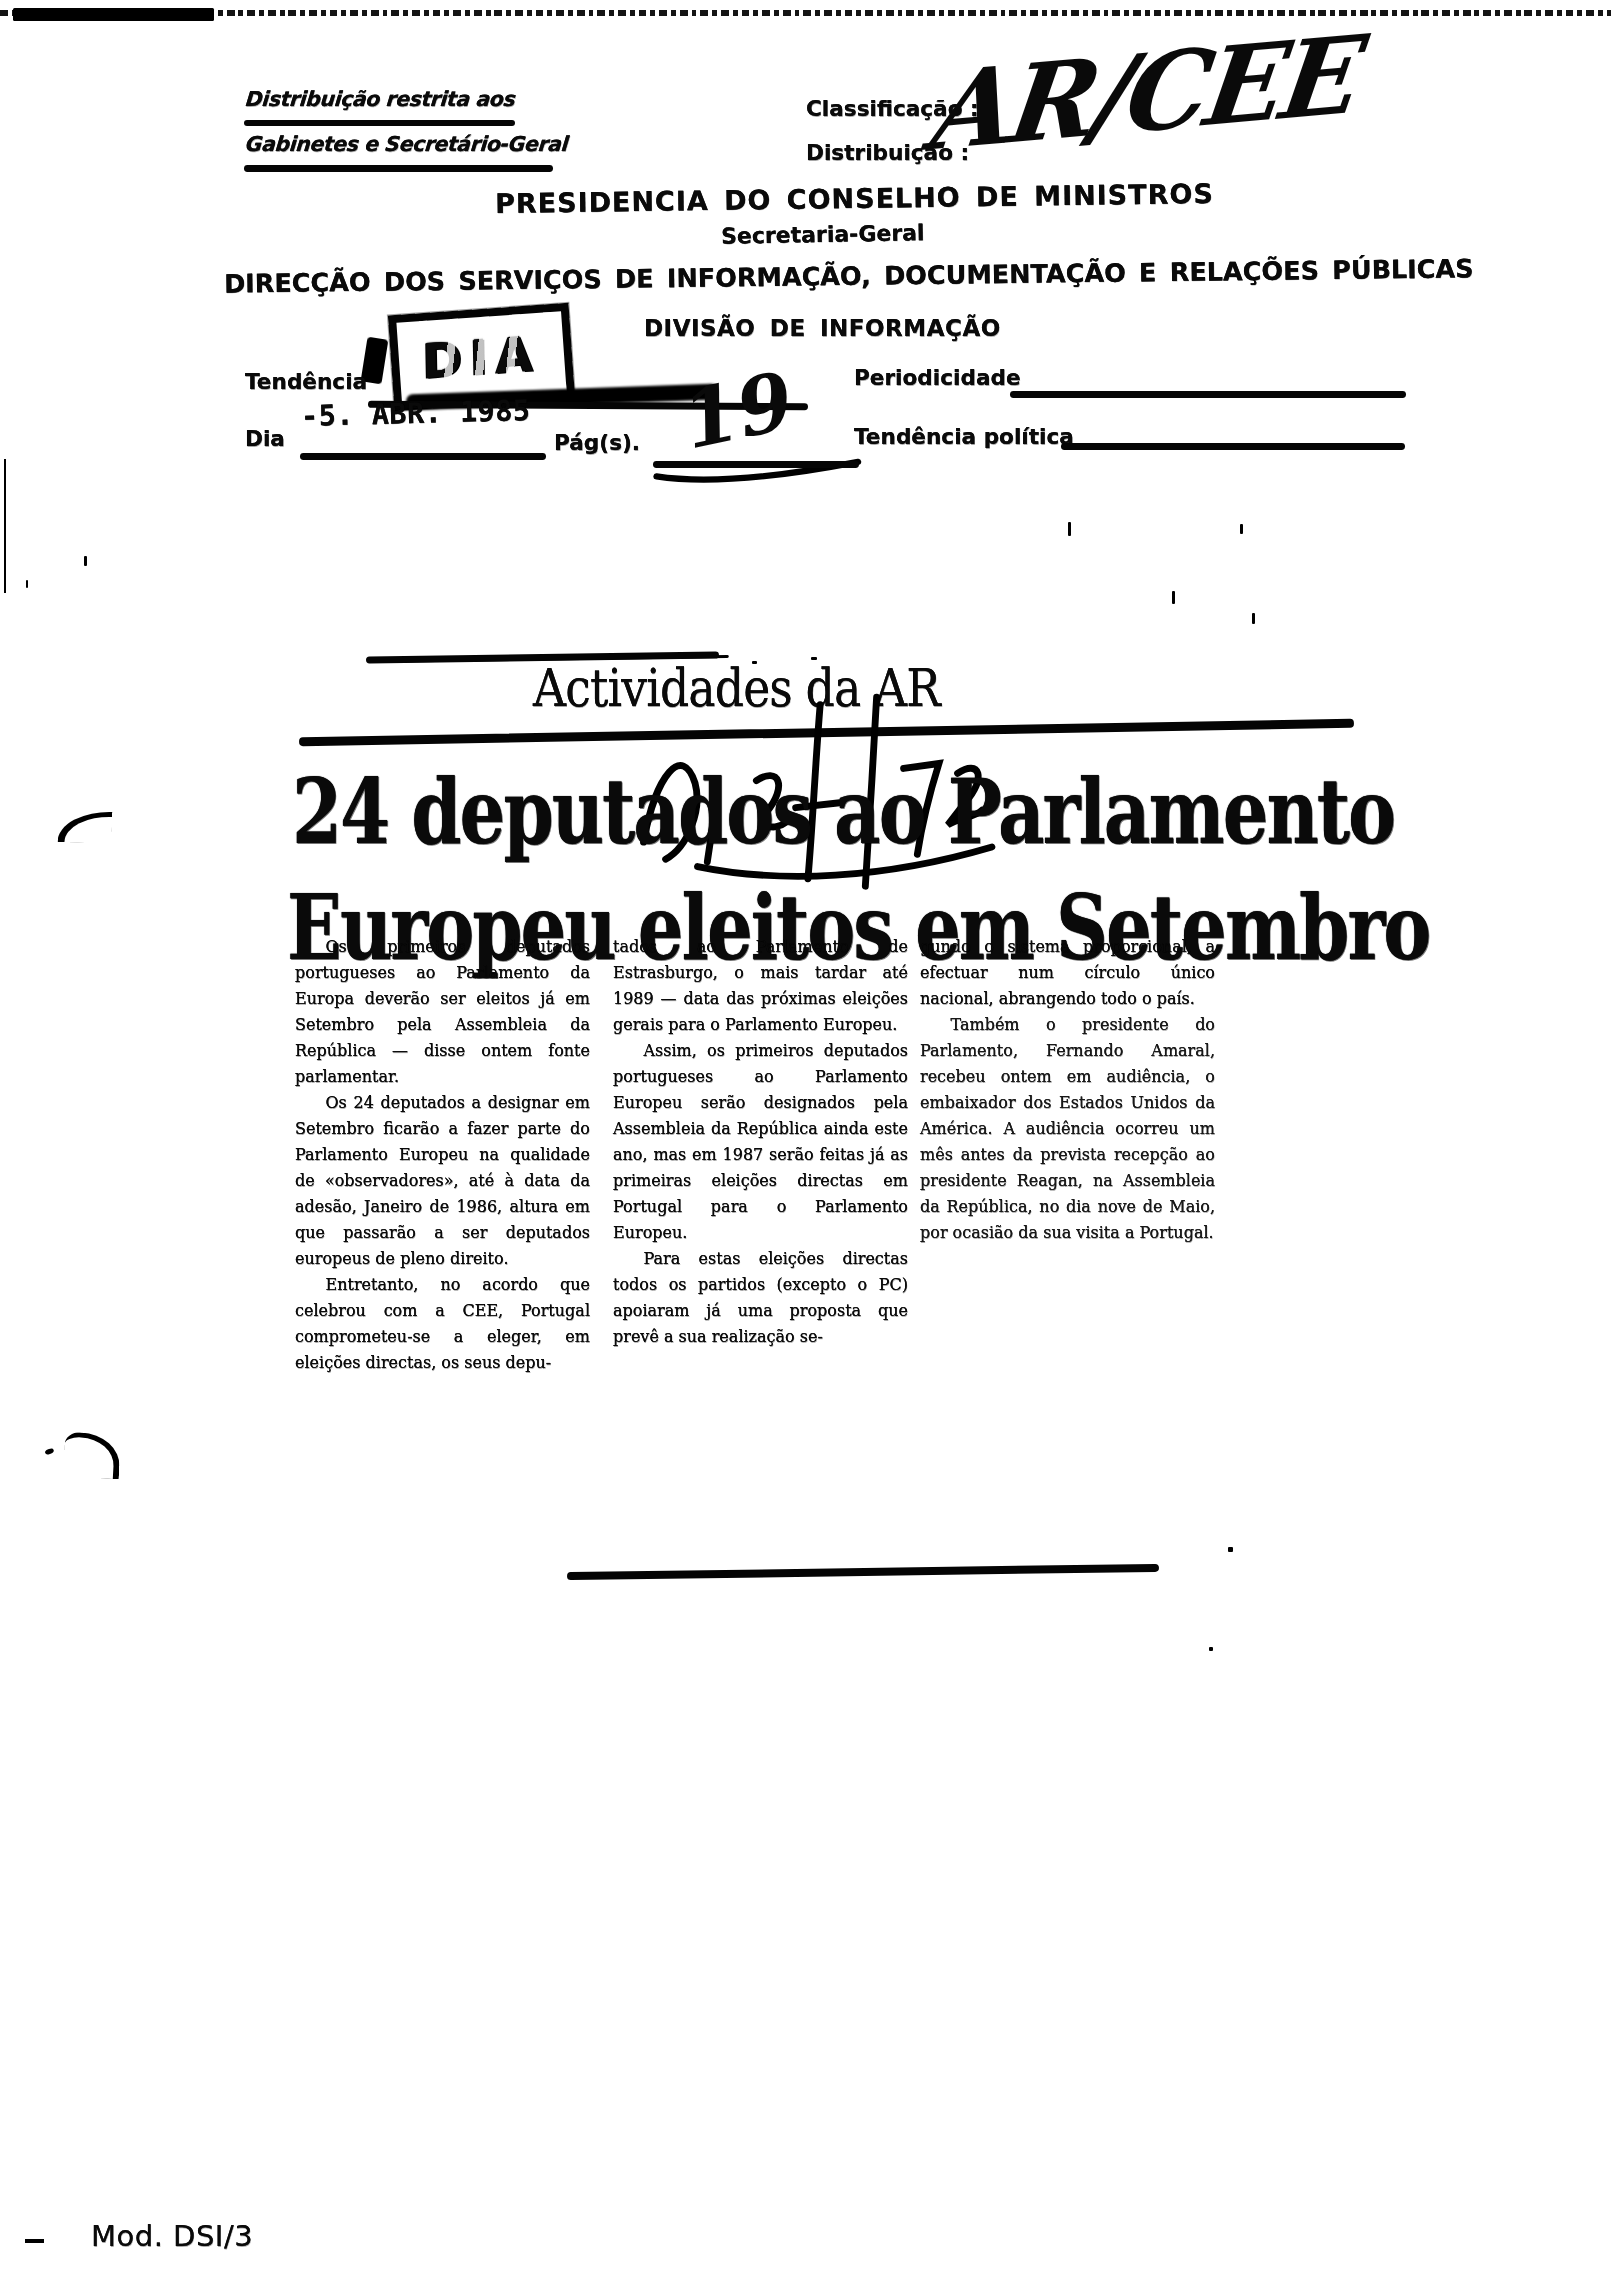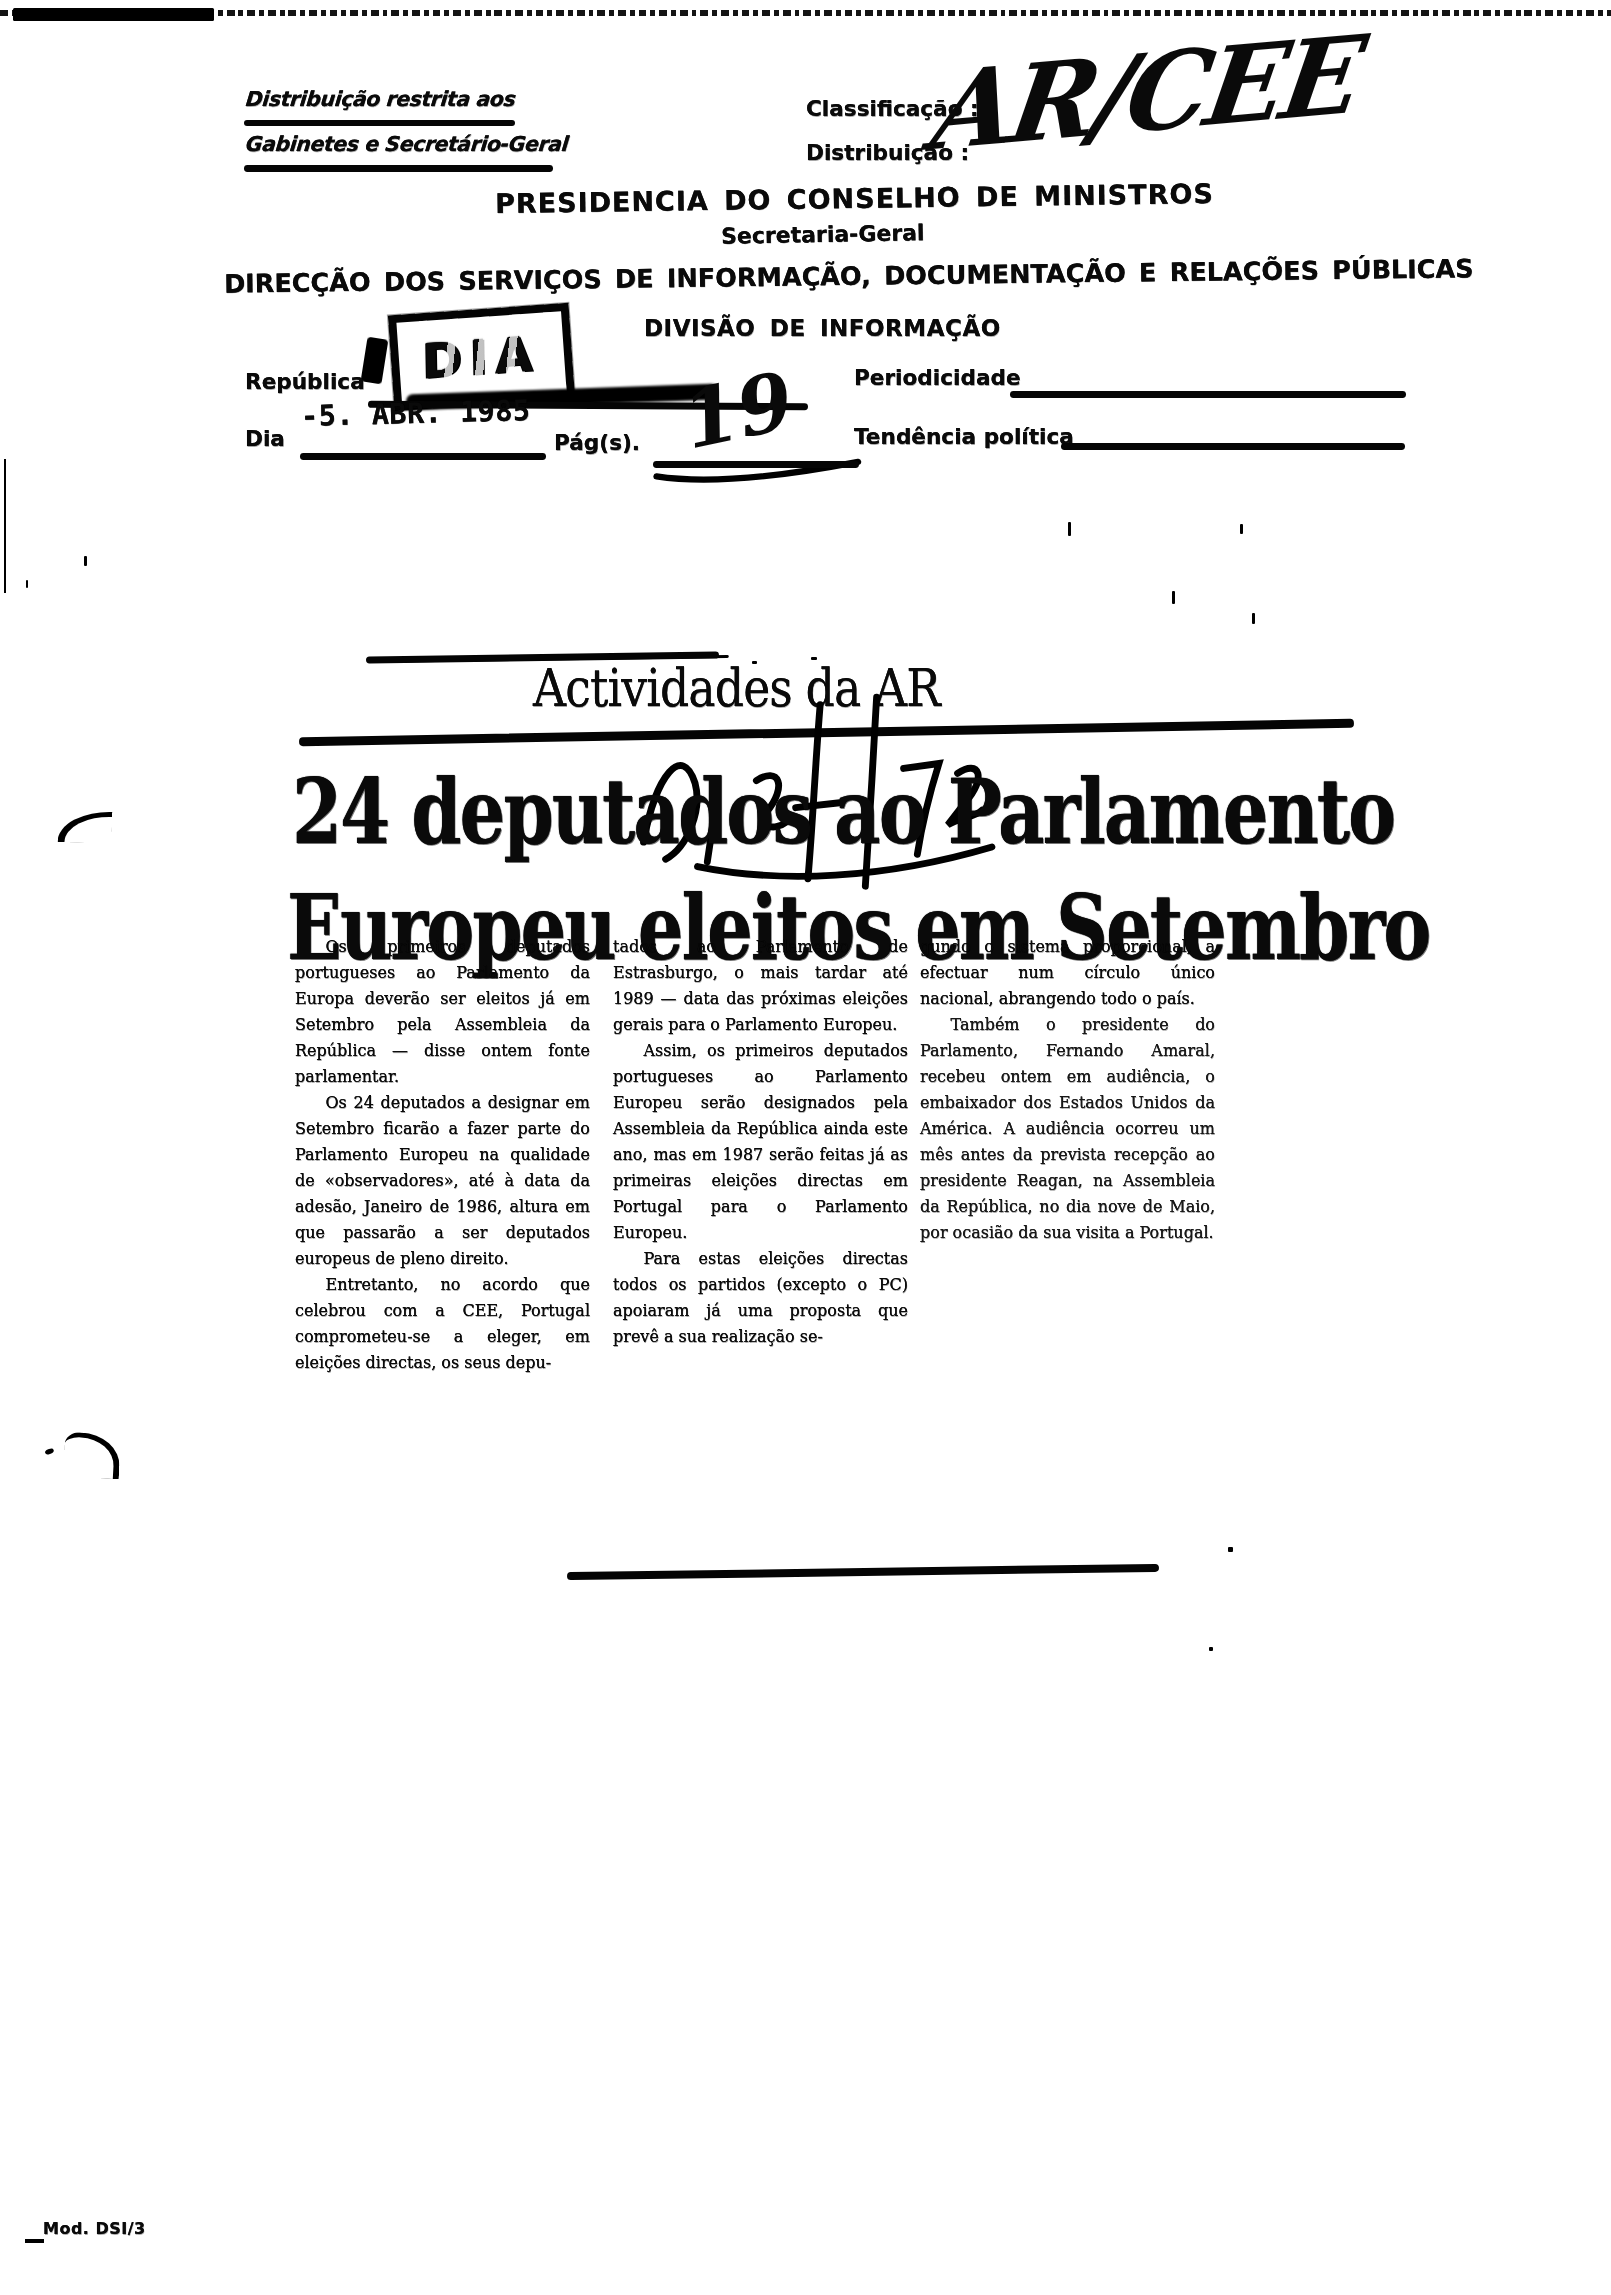--- a/index.html
+++ b/index.html
@@ -65,21 +65,21 @@
   .rule{position:absolute;background:#040404;border-radius:3.9px;}
 
   
   .pen-arc1{left:58px;top:811px;width:47px;height:26.5px;border:solid #000;
     border-width:5.4px 0 0 7.4px;border-radius:100% 0 0 0;transform:rotate(2deg);}
   .pen-arc2{left:64px;top:1433px;width:50px;height:40px;border:solid #000;
     border-width:5.9px 6.9px 0 0;border-radius:40% 100% 0 0;transform:rotate(3deg);}
   .pen-dot{left:45px;top:1449px;width:8.8px;height:5.4px;background:#000;border-radius:50%;
     transform:rotate(-20deg);}
 
-  .footer-model{font-weight:bold;font-size:16px;letter-spacing:0.5px;filter:blur(0.3px);white-space:nowrap;}
+  .footer-model{font-weight:normal;font-size:29px;letter-spacing:0.5px;filter:blur(0.3px);white-space:nowrap;margin-left:48px;}
   .footer-dash{left:24.6px;top:2239px;width:19.7px;height:4.4px;background:#000;}
 
   .speck{position:absolute;background:#000;border-radius:1px;}
   svg{position:absolute;overflow:visible;}
 </style>
 </head>
 <body>
 
 <div id="page">
 
@@ -101,21 +101,21 @@
   <div class="abs dept ink" style="left:224px;top:261px;">DIRECÇÃO DOS SERVIÇOS DE INFORMAÇÃO, DOCUMENTAÇÃO E RELAÇÕES PÚBLICAS</div>
   <div class="abs division ink" style="left:644px;top:315px;">DIVISÃO DE INFORMAÇÃO</div>
 
   <div class="abs stamp">
     <span class="stamp-text">DIA</span>
     <div class="stamp-smear"></div>
   </div>
   <div class="abs stamp-under"></div>
   <div class="abs stamp-frag"></div>
 
-  <div class="abs lbl ink" style="left:245px;top:369px;">República</div>
+  <div class="abs lbl ink" style="left:245px;top:369px;">Tendência</div>
   <div class="bar" style="left:368px;top:402px;width:440px;height:7.4px;transform:rotate(.3deg);"></div>
 
   <div class="abs lbl ink" style="left:854px;top:365px;">Periodicidade</div>
   <div class="bar" style="left:1010px;top:391px;width:396px;height:7.4px;"></div>
 
   <div class="abs lbl ink" style="left:245px;top:426px;">Dia</div>
   <div class="abs date-stamp ink" style="left:301px;top:397px;">-5. ABR. 1985</div>
   <div class="bar" style="left:300px;top:453px;width:246px;height:7.4px;"></div>
 
   <div class="abs lbl ink" style="left:554px;top:430px;">Pág(s).</div>

